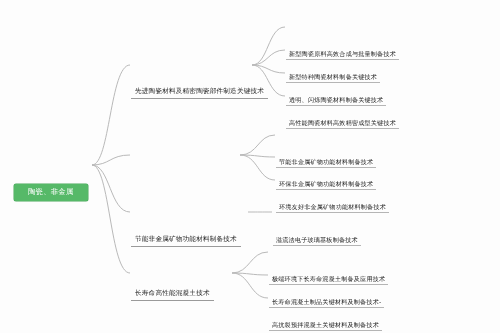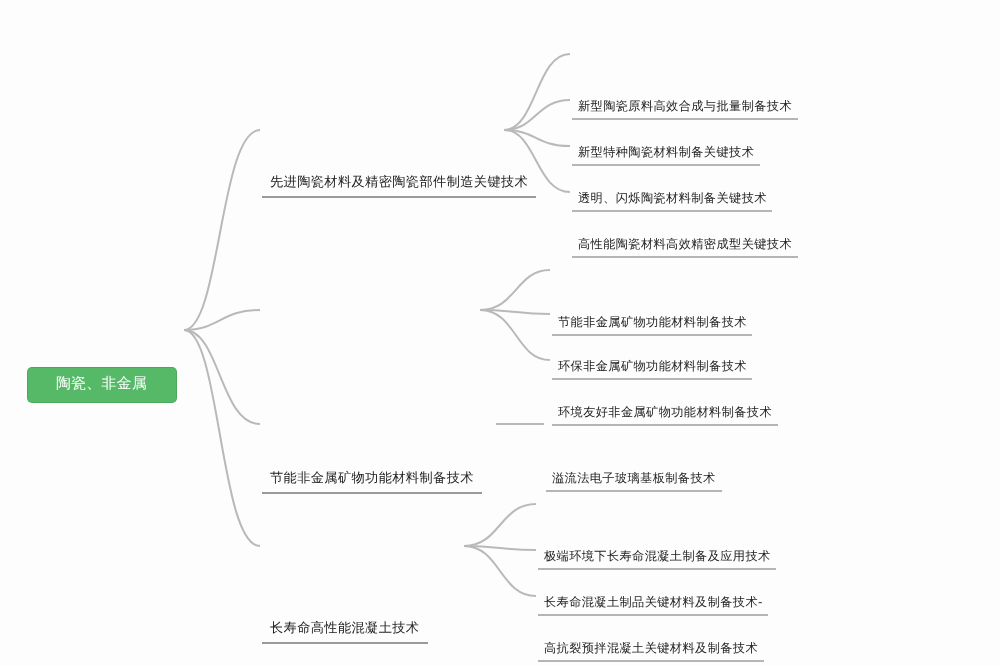--- a/index.html
+++ b/index.html
@@ -119,21 +119,21 @@
     <span>环境友好非金属矿物功能材料制备技术</span>
   </div>
 
   <div class="node branch" style="left:131px; top:202px;">
     <span>节能非金属矿物功能材料制备技术</span>
   </div>
   <div class="node leaf" style="left:273px; top:203px;">
     <span>溢流法电子玻璃基板制备技术</span>
   </div>
 
-  <div class="node branch" style="left:131px; top:277px;">
+  <div class="node branch" style="left:131px; top:256px;">
     <span>长寿命高性能混凝土技术</span>
   </div>
   <div class="node leaf" style="left:269px; top:242px;">
     <span>极端环境下长寿命混凝土制备及应用技术</span>
   </div>
   <div class="node leaf" style="left:269px; top:265px;">
     <span>长寿命混凝土制品关键材料及制备技术-</span>
   </div>
   <div class="node leaf" style="left:269px; top:288px;">
     <span>高抗裂预拌混凝土关键材料及制备技术</span>

